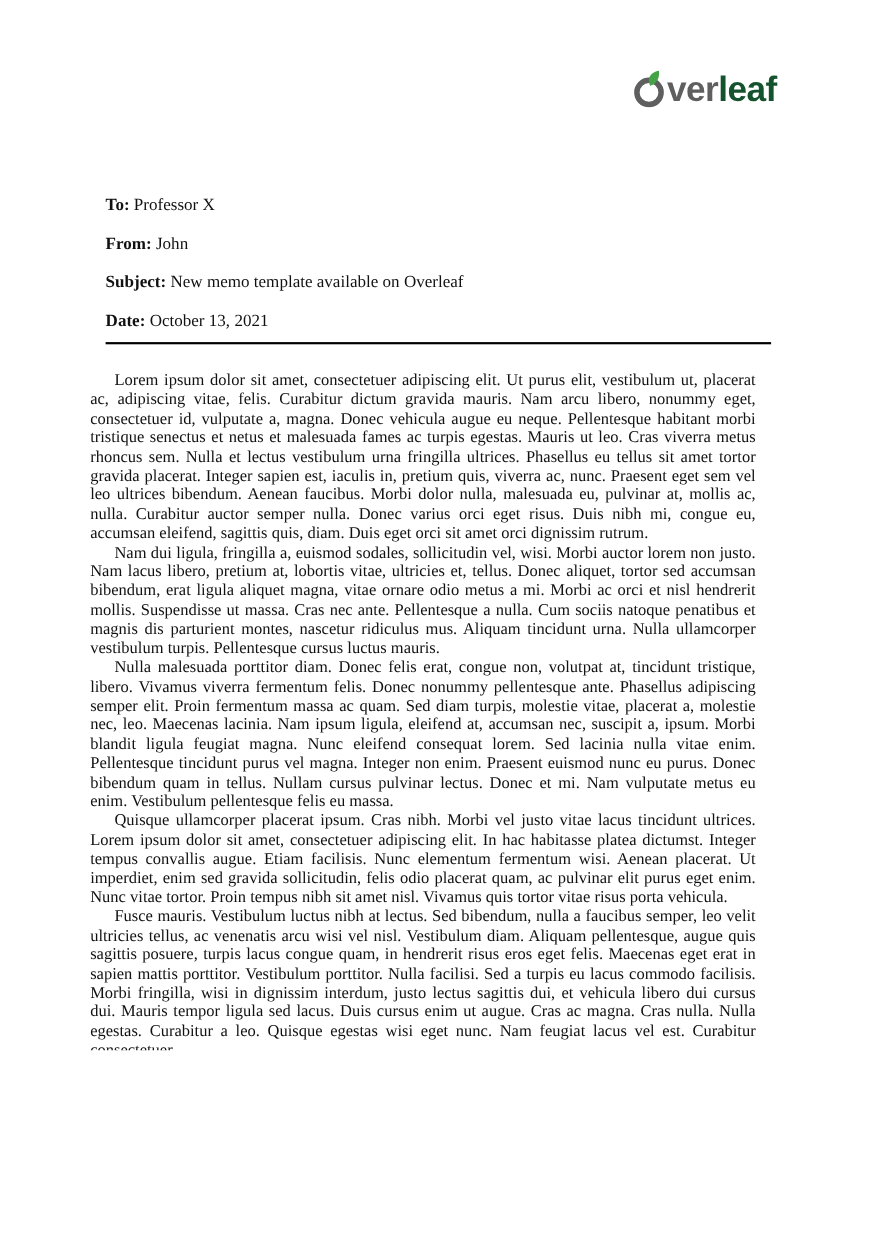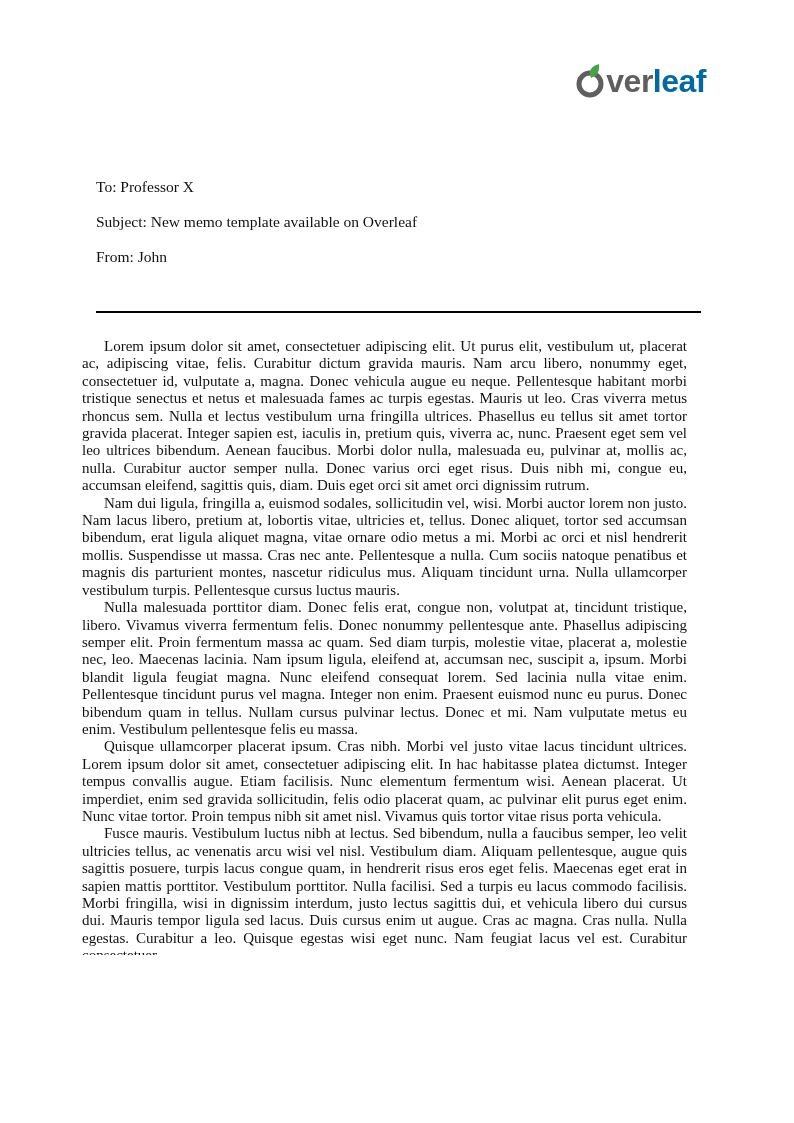--- a/index.html
+++ b/index.html
@@ -30,32 +30,32 @@
     line-height: 1;
   }
   .logo .o-wrap {
     position: relative;
     display: inline-block;
     width: 30px;
     height: 34px;
     margin-right: 1px;
   }
   .logo .gray { color: #5f5f5f; }
-  .logo .green { color: #0369a1; }
+  .logo .green { color: #14532d; }
 
   
   .memo-fields {
     position: absolute;
     left: 96px;
     top: 178px;
     width: 610px;
     font-size: 15.5px;
   }
   .memo-field { margin-bottom: 17px; }
-  .memo-field .lbl { font-weight: normal; }
+  .memo-field .lbl { font-weight: bold; }
   .memo-field .val { font-weight: normal; text-align: right; }
 
   
   .rule {
     position: absolute;
     left: 96px;
     top: 311px;
     width: 605px;
     height: 2px;
     background: #000000;
@@ -100,26 +100,30 @@
     <span class="gray">ver</span>
       <span class="green">leaf</span>
   </div>
 
   <div class="memo-fields">
     <div class="memo-field">
       <span class="lbl">To:</span>
       <span class="val">Professor X</span>
     </div>
     <div class="memo-field">
+      <span class="lbl">From:</span>
+      <span class="val">John</span>
+    </div>
+    <div class="memo-field">
       <span class="lbl">Subject:</span>
       <span class="val">New memo template available on Overleaf</span>
     </div>
     <div class="memo-field">
-      <span class="lbl">From:</span>
-      <span class="val">John</span>
+      <span class="lbl">Date:</span>
+      <span class="val">October 13, 2021</span>
     </div>
   </div>
 
   <div class="rule"></div>
 
   <div class="body-text">
     <p>Lorem ipsum dolor sit amet, consectetuer adipiscing elit. Ut purus elit, vestibulum ut, placerat ac, adipiscing vitae, felis. Curabitur dictum gravida mauris. Nam arcu libero, nonummy eget, consectetuer id, vulputate a, magna. Donec vehicula augue eu neque. Pellentesque habitant morbi tristique senectus et netus et malesuada fames ac turpis egestas. Mauris ut leo. Cras viverra metus rhoncus sem. Nulla et lectus vestibulum urna fringilla ultrices. Phasellus eu tellus sit amet tortor gravida placerat. Integer sapien est, iaculis in, pretium quis, viverra ac, nunc. Praesent eget sem vel leo ultrices bibendum. Aenean faucibus. Morbi dolor nulla, malesuada eu, pulvinar at, mollis ac, nulla. Curabitur auctor semper nulla. Donec varius orci eget risus. Duis nibh mi, congue eu, accumsan eleifend, sagittis quis, diam. Duis eget orci sit amet orci dignissim rutrum.</p>
     <p>Nam dui ligula, fringilla a, euismod sodales, sollicitudin vel, wisi. Morbi auctor lorem non justo. Nam lacus libero, pretium at, lobortis vitae, ultricies et, tellus. Donec aliquet, tortor sed accumsan bibendum, erat ligula aliquet magna, vitae ornare odio metus a mi. Morbi ac orci et nisl hendrerit mollis. Suspendisse ut massa. Cras nec ante. Pellentesque a nulla. Cum sociis natoque penatibus et magnis dis parturient montes, nascetur ridiculus mus. Aliquam tincidunt urna. Nulla ullamcorper vestibulum turpis. Pellentesque cursus luctus mauris.</p>
     <p>Nulla malesuada porttitor diam. Donec felis erat, congue non, volutpat at, tincidunt tristique, libero. Vivamus viverra fermentum felis. Donec nonummy pellentesque ante. Phasellus adipiscing semper elit. Proin fermentum massa ac quam. Sed diam turpis, molestie vitae, placerat a, molestie nec, leo. Maecenas lacinia. Nam ipsum ligula, eleifend at, accumsan nec, suscipit a, ipsum. Morbi blandit ligula feugiat magna. Nunc eleifend consequat lorem. Sed lacinia nulla vitae enim. Pellentesque tincidunt purus vel magna. Integer non enim. Praesent euismod nunc eu purus. Donec bibendum quam in tellus. Nullam cursus pulvinar lectus. Donec et mi. Nam vulputate metus eu enim. Vestibulum pellentesque felis eu massa.</p>
     <p>Quisque ullamcorper placerat ipsum. Cras nibh. Morbi vel justo vitae lacus tincidunt ultrices. Lorem ipsum dolor sit amet, consectetuer adipiscing elit. In hac habitasse platea dictumst. Integer tempus convallis augue. Etiam facilisis. Nunc elementum fermentum wisi. Aenean placerat. Ut imperdiet, enim sed gravida sollicitudin, felis odio placerat quam, ac pulvinar elit purus eget enim. Nunc vitae tortor. Proin tempus nibh sit amet nisl. Vivamus quis tortor vitae risus porta vehicula.</p>

